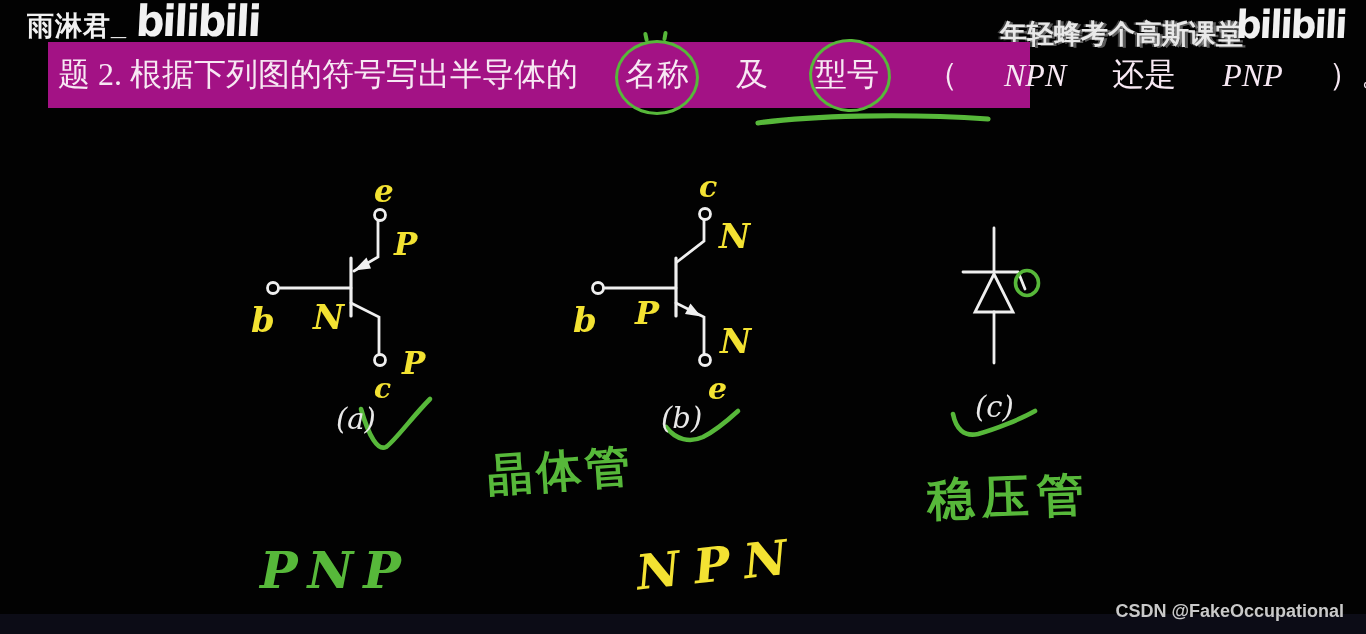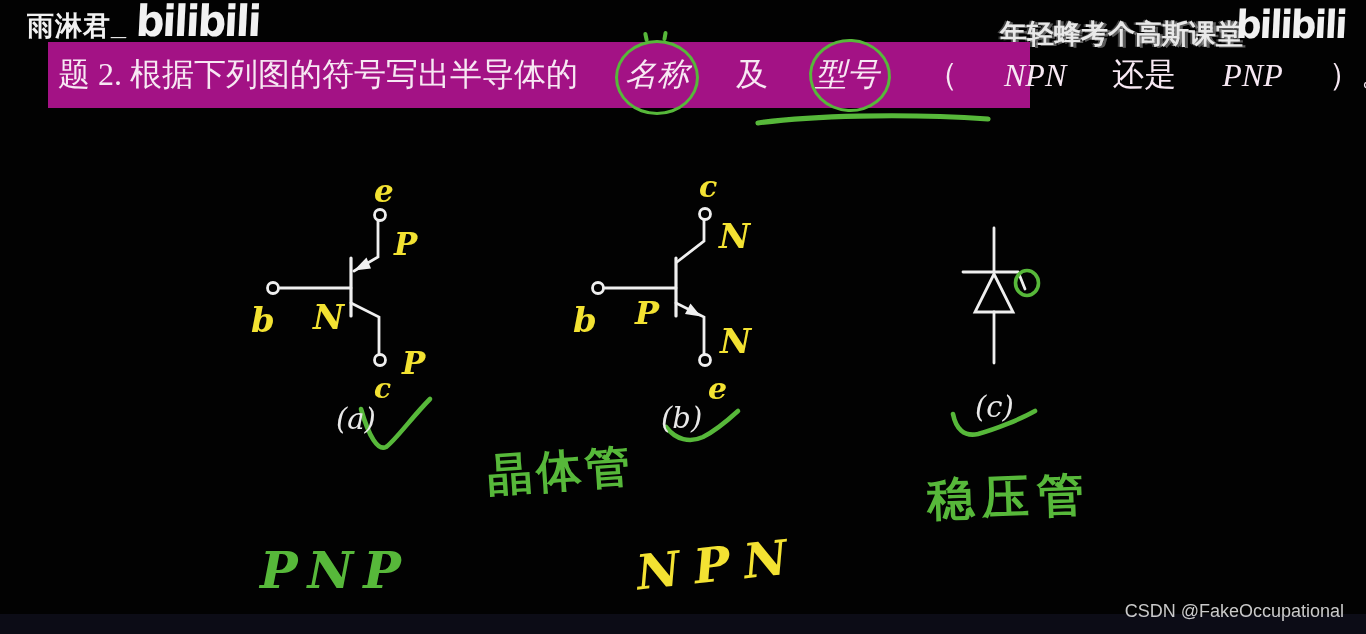--- a/index.html
+++ b/index.html
@@ -18,32 +18,32 @@
 
   
   .wm{position:absolute;color:#f1f1f1;white-space:nowrap;}
   .wm-user{left:27px;top:8px;font-size:27px;font-weight:bold;letter-spacing:1px;}
   .wm-logo1{left:136px;top:-2px;font-size:40px;font-weight:900;font-family:"DejaVu Sans",sans-serif;
             letter-spacing:-2px;transform:skewX(-3deg) scaleY(1.08);}
   .wm-right{left:1000px;top:16px;font-size:27px;font-weight:bold;color:rgba(240,240,240,.95);
             text-shadow:3px 1px 0 rgba(200,200,200,.45),-2px 0 0 rgba(180,180,180,.35);text-align:right;}
   .wm-logo2{left:1236px;top:4px;font-size:36px;font-weight:900;font-family:"DejaVu Sans",sans-serif;
             letter-spacing:-2px;transform:skewX(-3deg) scaleY(1.08);}
-  .wm-csdn{right:22px;top:601px;font-size:18px;color:#c9c9c9;font-weight:normal;}
+  .wm-csdn{right:22px;top:601px;font-size:18px;color:#c9c9c9;font-weight:bold;}
 
   
   .banner{
     position:absolute;left:48px;top:42px;width:982px;height:66px;
     background:var(--banner-bg);
     display:flex;align-items:center;padding-left:10px;box-sizing:border-box;
     font-family:"Liberation Serif","DejaVu Serif",serif;
     font-size:32px;color:var(--banner-text);white-space:nowrap;gap:44px;
   }
   .banner .lat{font-style:italic;padding:0 2px;}
-  .circled{position:relative;display:inline-block;padding:0 3px;font-style:italic;}
+  .circled{position:relative;display:inline-block;padding:0 3px;}
   .ink-oval{position:absolute;left:-7px;right:-7px;top:-13px;bottom:-18px;
             border:3.5px solid var(--ink-green);border-radius:50%;pointer-events:none;}
   .oval2{left:-3px;right:-9px;top:-14px;bottom:-15px;transform:rotate(3deg);}
   .oval-tick{position:absolute;width:3.5px;height:10px;background:var(--ink-green);border-radius:2px;}
   .t1{left:32%;top:-21px;transform:rotate(-12deg);}
   .t2{left:58%;top:-22px;transform:rotate(10deg);}
 
   
   .hw{position:absolute;font-family:"DejaVu Serif",serif;font-style:italic;font-weight:bold;
       color:var(--ink-yellow);white-space:nowrap;line-height:1;}

